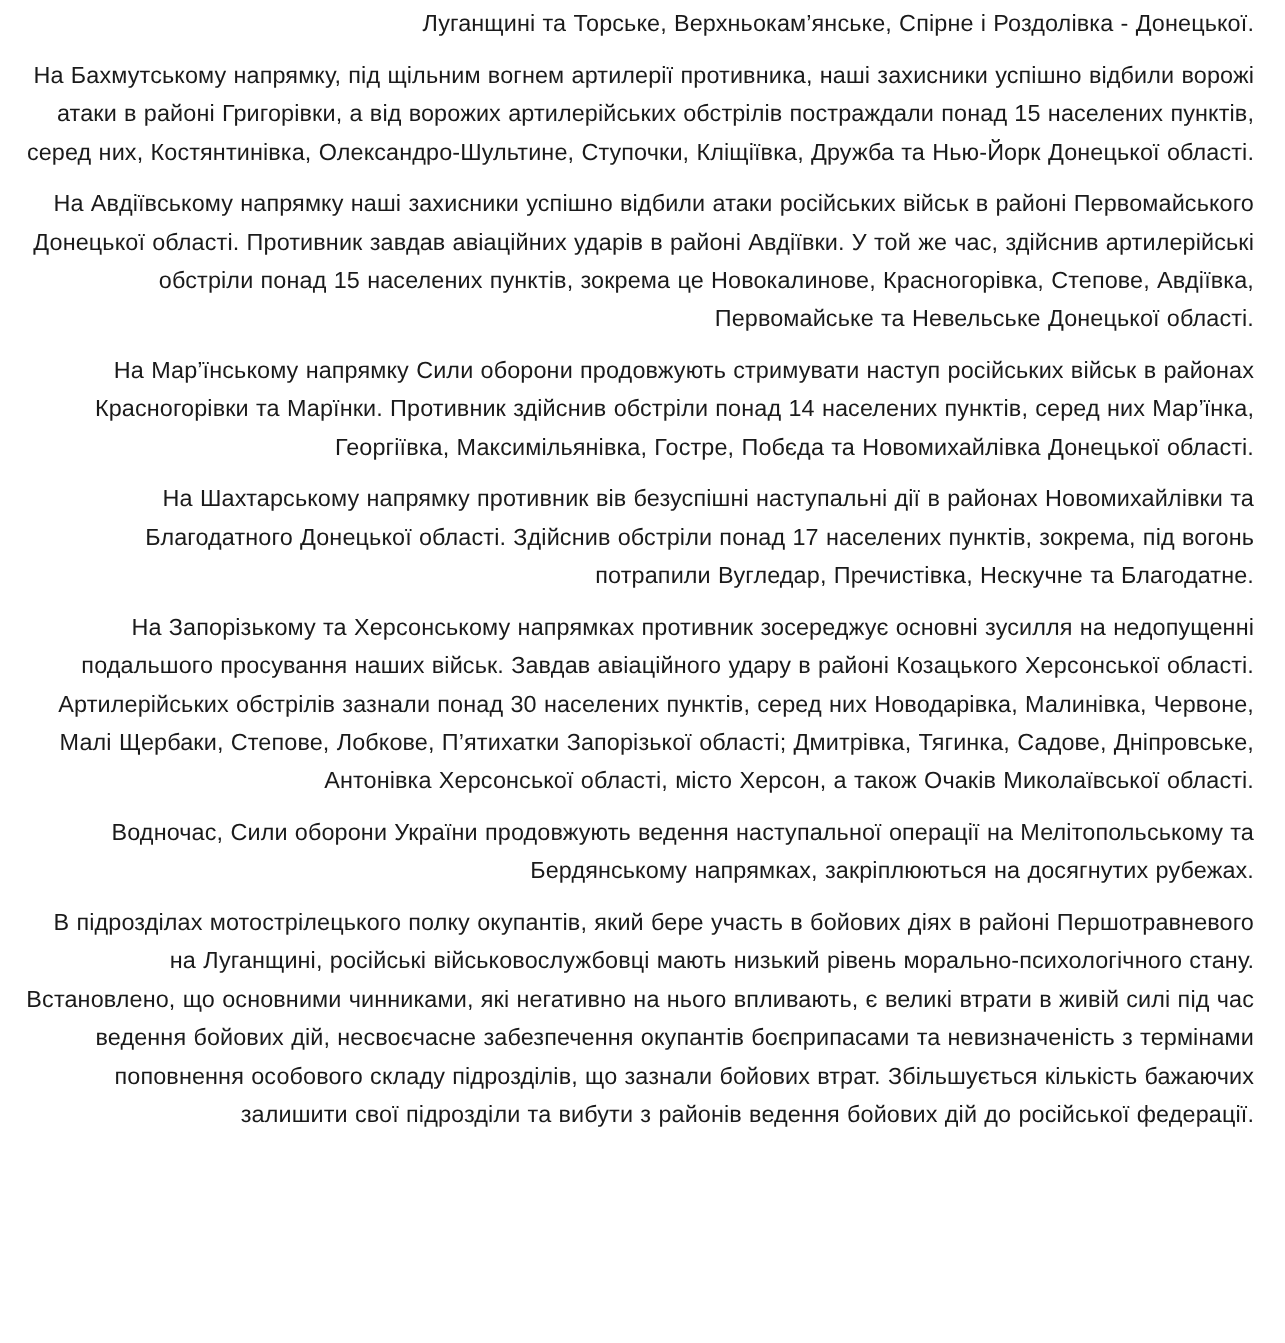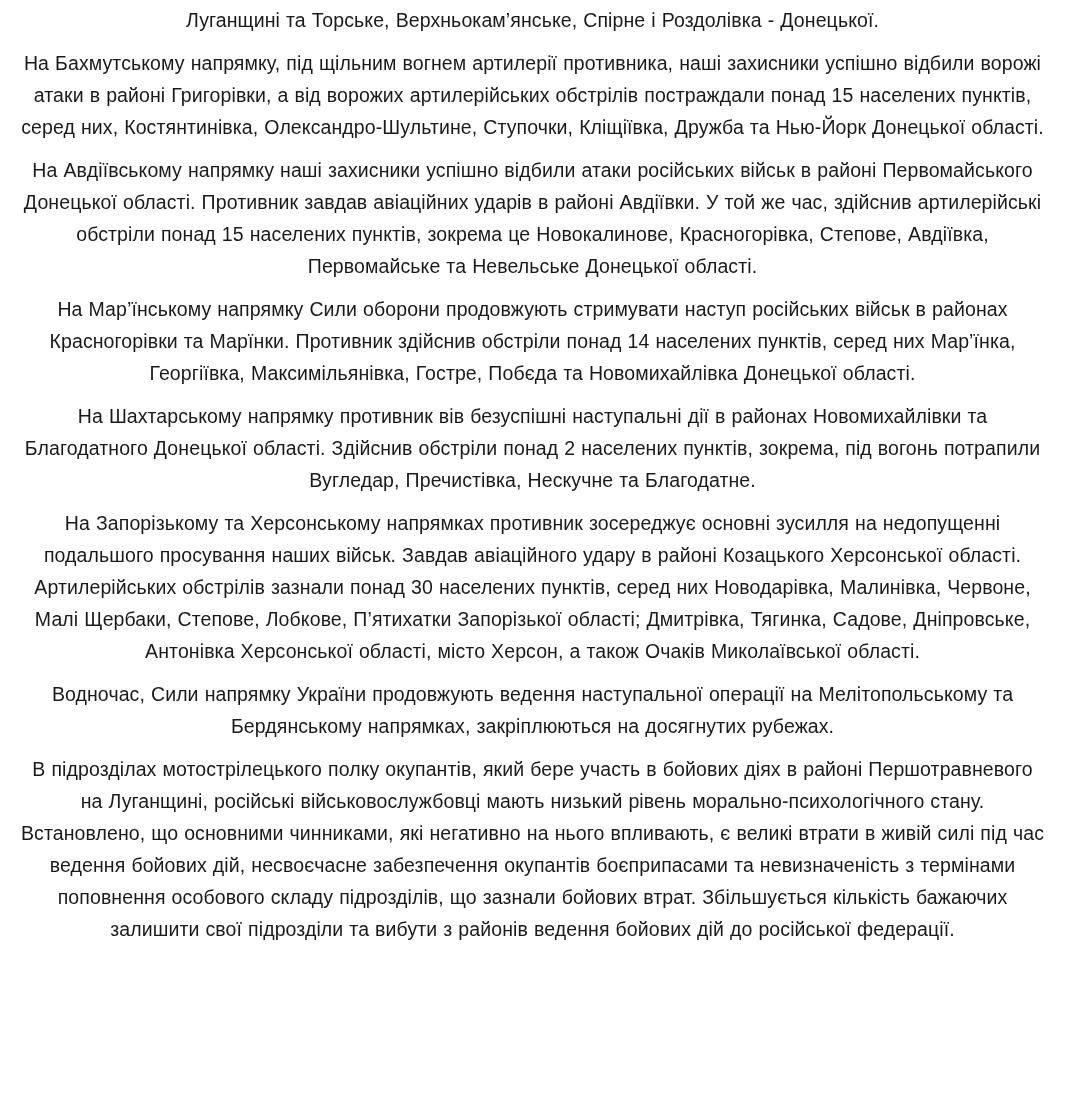--- a/index.html
+++ b/index.html
@@ -19,32 +19,32 @@
     box-sizing: border-box;
     width: 1071px;
     padding: 4px 26px 10px 20px;
   }
   p.para {
     margin: 0 0 11px 0;
     font-size: 19.5px;
     line-height: 32px;
     font-weight: 400;
     letter-spacing: 0.1px;
-    text-align: center;
+    text-align: right;
     word-spacing: 0.5px;
   }
   p.para:last-child {
     margin-bottom: 0;
   }
 </style>
 </head>
 <body>
 
 <main class="report">
   <p class="para">Луганщині та Торське, Верхньокам’янське, Спірне і Роздолівка - Донецької.</p>
   <p class="para">На Бахмутському напрямку, під щільним вогнем артилерії противника, наші захисники успішно відбили ворожі атаки в районі Григорівки, а від ворожих артилерійських обстрілів постраждали понад 15 населених пунктів, серед них, Костянтинівка, Олександро-Шультине, Ступочки, Кліщіївка, Дружба та Нью-Йорк Донецької області.</p>
   <p class="para">На Авдіївському напрямку наші захисники успішно відбили атаки російських військ в районі Первомайського Донецької області. Противник завдав авіаційних ударів в районі Авдіївки. У той же час, здійснив артилерійські обстріли понад 15 населених пунктів, зокрема це Новокалинове, Красногорівка, Степове, Авдіївка, Первомайське та Невельське Донецької області.</p>
   <p class="para">На Мар’їнському напрямку Сили оборони продовжують стримувати наступ російських військ в районах Красногорівки та Марїнки. Противник здійснив обстріли понад 14 населених пунктів, серед них Мар’їнка, Георгіївка, Максимільянівка, Гостре, Побєда та Новомихайлівка Донецької області.</p>
-  <p class="para">На Шахтарському напрямку противник вів безуспішні наступальні дії в районах Новомихайлівки та Благодатного Донецької області. Здійснив обстріли понад 2 населених пунктів, зокрема, під вогонь потрапили Вугледар, Пречистівка, Нескучне та Благодатне.</p>
+  <p class="para">На Шахтарському напрямку противник вів безуспішні наступальні дії в районах Новомихайлівки та Благодатного Донецької області. Здійснив обстріли понад 17 населених пунктів, зокрема, під вогонь потрапили Вугледар, Пречистівка, Нескучне та Благодатне.</p>
   <p class="para">На Запорізькому та Херсонському напрямках противник зосереджує основні зусилля на недопущенні подальшого просування наших військ. Завдав авіаційного удару в районі Козацького Херсонської області. Артилерійських обстрілів зазнали понад 30 населених пунктів, серед них Новодарівка, Малинівка, Червоне, Малі Щербаки, Степове, Лобкове, П’ятихатки Запорізької області; Дмитрівка, Тягинка, Садове, Дніпровське, Антонівка Херсонської області, місто Херсон, а також Очаків Миколаївської області.</p>
-  <p class="para">Водночас, Сили напрямку України продовжують ведення наступальної операції на Мелітопольському та Бердянському напрямках, закріплюються на досягнутих рубежах.</p>
+  <p class="para">Водночас, Сили оборони України продовжують ведення наступальної операції на Мелітопольському та Бердянському напрямках, закріплюються на досягнутих рубежах.</p>
   <p class="para">В підрозділах мотострілецького полку окупантів, який бере участь в бойових діях в районі Першотравневого на Луганщині, російські військовослужбовці мають низький рівень морально-психологічного стану. Встановлено, що основними чинниками, які негативно на нього впливають, є великі втрати в живій силі під час ведення бойових дій, несвоєчасне забезпечення окупантів боєприпасами та невизначеність з термінами поповнення особового складу підрозділів, що зазнали бойових втрат. Збільшується кількість бажаючих залишити свої підрозділи та вибути з районів ведення бойових дій до російської федерації.</p>
 </main>
 
 </body></html>

